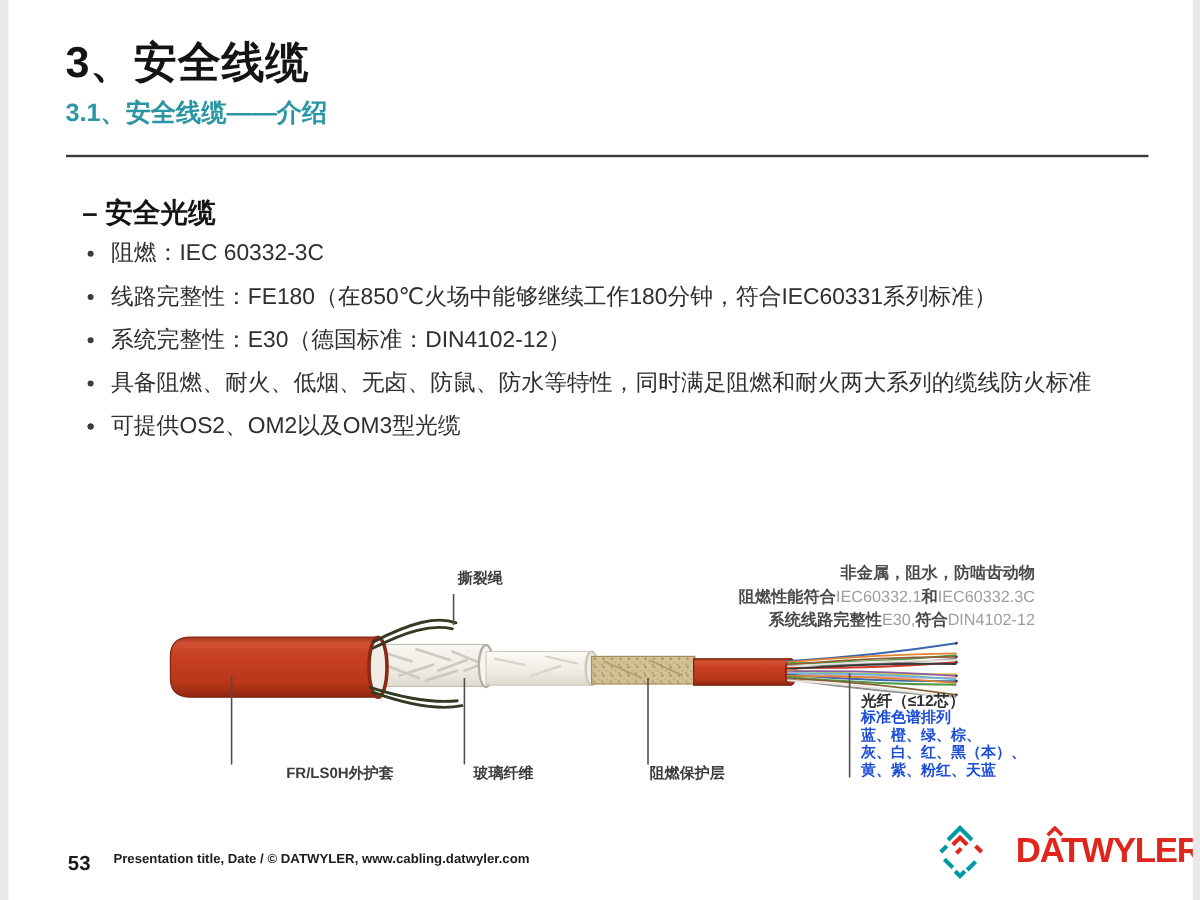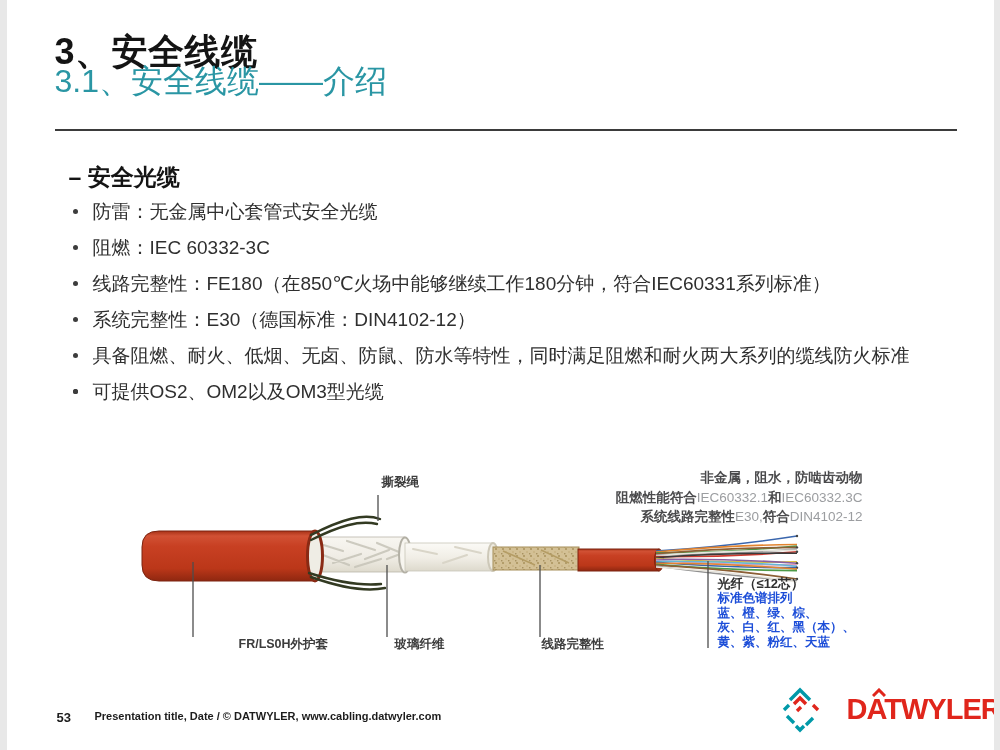--- a/index.html
+++ b/index.html
@@ -6,21 +6,21 @@
     --teal:#2a96a4;
     --brand-red:#e0261c;
     --logo-teal:#0099a8;
   }
   *{margin:0;padding:0;box-sizing:border-box;}
   html,body{background:#e8e8e8;}
   body{font-family:"Liberation Sans","DejaVu Sans",sans-serif;}
   .slide{position:relative;width:987px;height:750px;background:#ffffff;overflow:hidden;margin:0 auto;}
 
   .title{position:absolute;left:48px;top:28px;font-size:36px;font-weight:bold;color:#141414;letter-spacing:.5px;white-space:nowrap;}
-  .subtitle{position:absolute;left:48px;top:60px;font-size:32px;font-weight:normal;color:var(--teal);white-space:nowrap;}
+  .subtitle{position:absolute;left:48px;top:80px;font-size:21px;font-weight:bold;color:var(--teal);white-space:nowrap;}
   .rule{position:absolute;left:48px;top:129px;width:902px;height:2px;background:#3b3b3b;}
   .section-heading{position:absolute;left:62px;top:162px;font-size:23px;font-weight:bold;color:#141414;white-space:nowrap;}
 
   .bullets{position:absolute;left:62px;top:200px;list-style:none;}
   .bullets li{position:relative;padding-left:24px;margin-bottom:13px;font-size:19px;line-height:23px;color:#2f2f2f;white-space:nowrap;}
   .dot{position:absolute;left:4px;top:9px;width:5px;height:5px;border-radius:50%;background:#3c3c3c;}
 
   .cable-svg{position:absolute;left:130px;top:455px;width:680px;height:210px;}
 
   .dlabel{position:absolute;font-size:12.5px;font-weight:bold;color:#3c3c3c;white-space:nowrap;}
@@ -29,41 +29,40 @@
   .lbl-glass{left:388px;top:636px;}
   .lbl-flame{left:535px;top:636px;}
 
   .annot{position:absolute;left:500px;top:468px;width:356px;text-align:right;font-size:13.5px;line-height:19.5px;font-weight:bold;color:#4a4a4c;white-space:nowrap;}
   .annot .lt{color:#9b9da0;font-weight:normal;margin-top:20px;}
 
   .fiber-note{position:absolute;left:711px;top:576px;white-space:nowrap;}
   .fn-title{font-size:13px;font-weight:bold;color:#2f2f2f;line-height:15px;}
   .fn-line{font-size:12.5px;font-weight:600;color:#1d4ed8;line-height:14.6px;}
 
-  .footer-num{position:absolute;left:50px;top:710px;font-size:13px;font-weight:bold;color:#1c1c1c;}
+  .footer-num{position:absolute;left:50px;top:710px;font-size:17px;font-weight:bold;color:#1c1c1c;}
   .footer-text{position:absolute;left:88px;top:710px;font-size:11px;font-weight:bold;color:#1c1c1c;white-space:nowrap;}
 
   .logo{position:absolute;left:770px;top:685px;display:flex;align-items:center;gap:24px;}
   .logo-word{position:relative;font-size:29px;font-weight:bold;letter-spacing:-1px;color:var(--brand-red);line-height:1;}
   .logo-caret{position:absolute;left:25px;top:-7px;}
   .stroke-teal{stroke:var(--logo-teal);}
   .stroke-red{stroke:var(--brand-red);}
 </style>
 </head>
 <body>
 
 <div class="slide">
 
   <div class="title">3、安全线缆</div>
   <div class="subtitle">3.1、安全线缆——介绍</div>
   <div class="rule"></div>
   <div class="section-heading">– 安全光缆</div>
 
   <ul class="bullets">
-    <li><span class="dot"></span><span>防雷：无金属中心套管式安全光缆</span></li>
     <li><span class="dot"></span><span>阻燃：IEC 60332-3C</span></li>
     <li><span class="dot"></span><span>线路完整性：FE180（在850℃火场中能够继续工作180分钟，符合IEC60331系列标准）</span></li>
     <li><span class="dot"></span><span>系统完整性：E30（德国标准：DIN4102-12）</span></li>
     <li><span class="dot"></span><span>具备阻燃、耐火、低烟、无卤、防鼠、防水等特性，同时满足阻燃和耐火两大系列的缆线防火标准</span></li>
     <li><span class="dot"></span></li>
     <li><span class="dot"></span><span>可提供OS2、OM2以及OM3型光缆</span></li>
   </ul>
 
   <svg class="cable-svg" viewBox="0 0 680 210" xmlns="http://www.w3.org/2000/svg">
     <defs>
@@ -154,21 +153,21 @@
       <line x1="250" y1="110" x2="250" y2="182"></line>
       <line x1="403" y1="110" x2="403" y2="182"></line>
       <line x1="571" y1="106" x2="571" y2="193"></line>
       <line x1="241" y1="40" x2="241" y2="66"></line>
     </g>
   </svg>
 
   <div class="dlabel lbl-rip">撕裂绳</div>
   <div class="dlabel lbl-jacket">FR/LS0H外护套</div>
   <div class="dlabel lbl-glass">玻璃纤维</div>
-  <div class="dlabel lbl-flame">线路完整性</div>
+  <div class="dlabel lbl-flame">阻燃保护层</div>
 
   <div class="annot">
     <div><span>非金属，阻水，防啮齿动物</span></div>
     <div><span>阻燃性能符合</span><span class="lt">IEC60332.1</span><span>和</span><span class="lt">IEC60332.3C</span></div>
     <div><span>系统线路完整性</span><span class="lt">E30,</span><span>符合</span><span class="lt">DIN4102-12</span></div>
   </div>
 
   <div class="fiber-note">
     <div class="fn-title">光纤（≤12芯）</div>
     <div class="fn-line">标准色谱排列</div>

